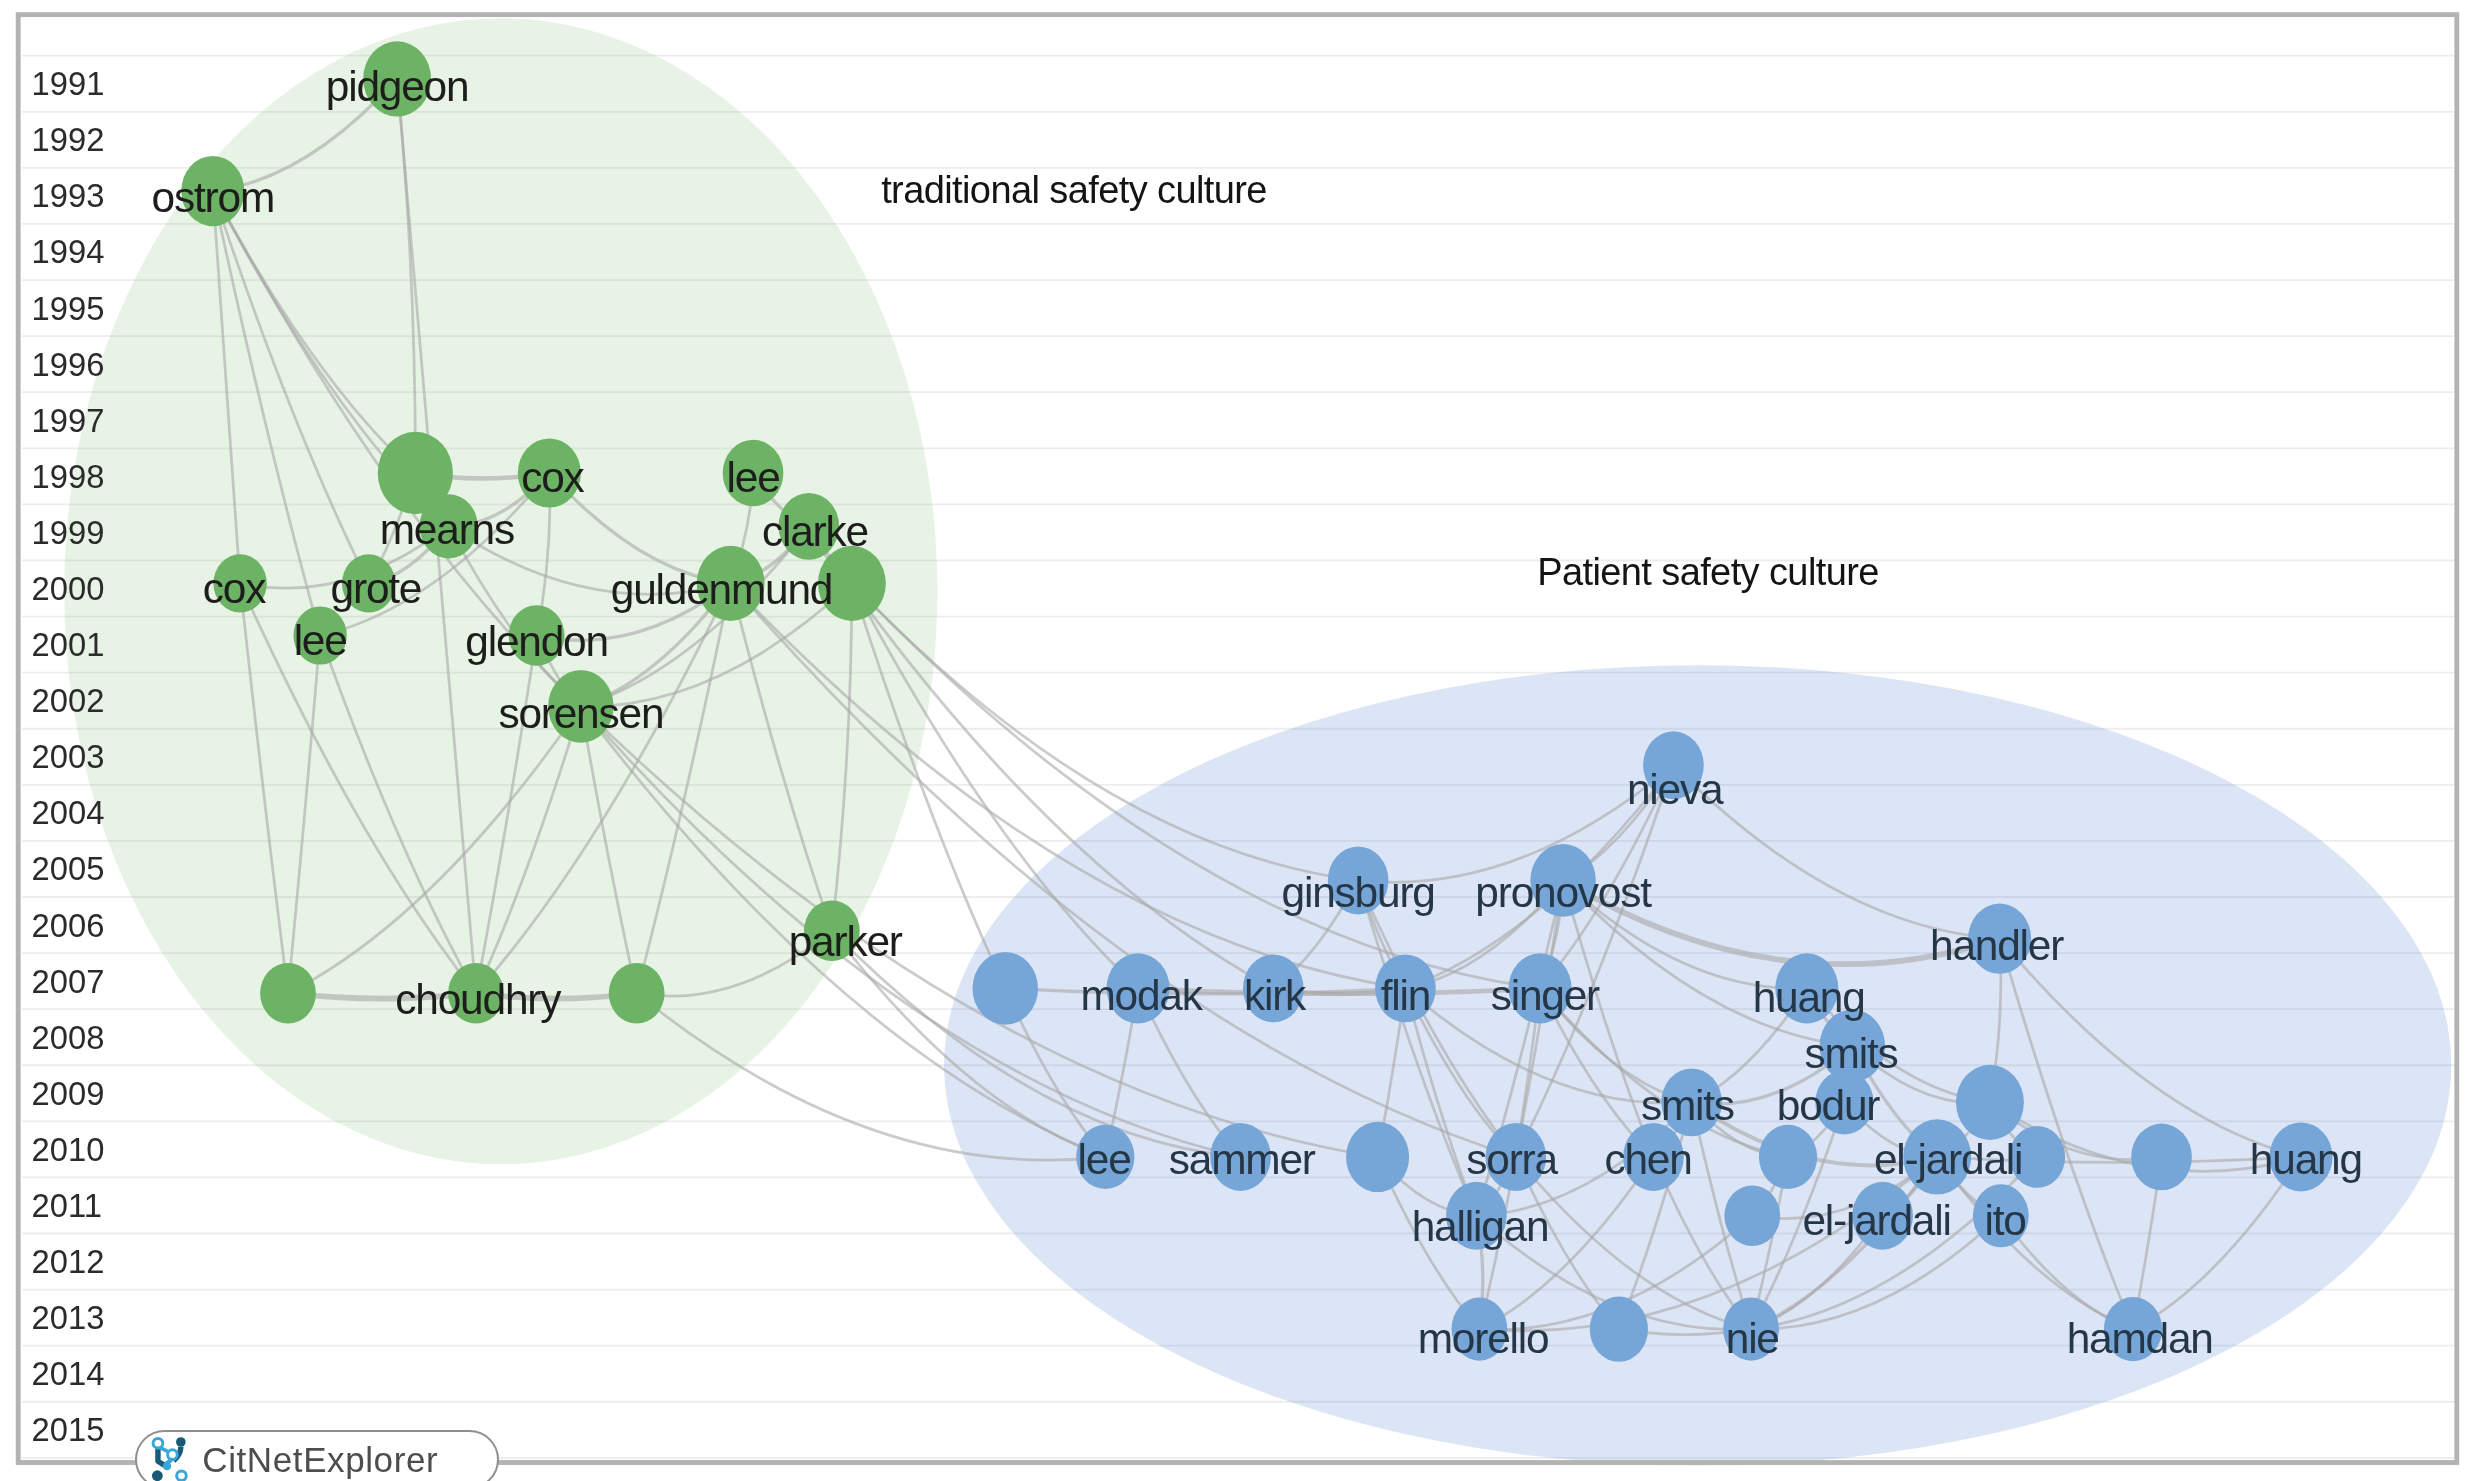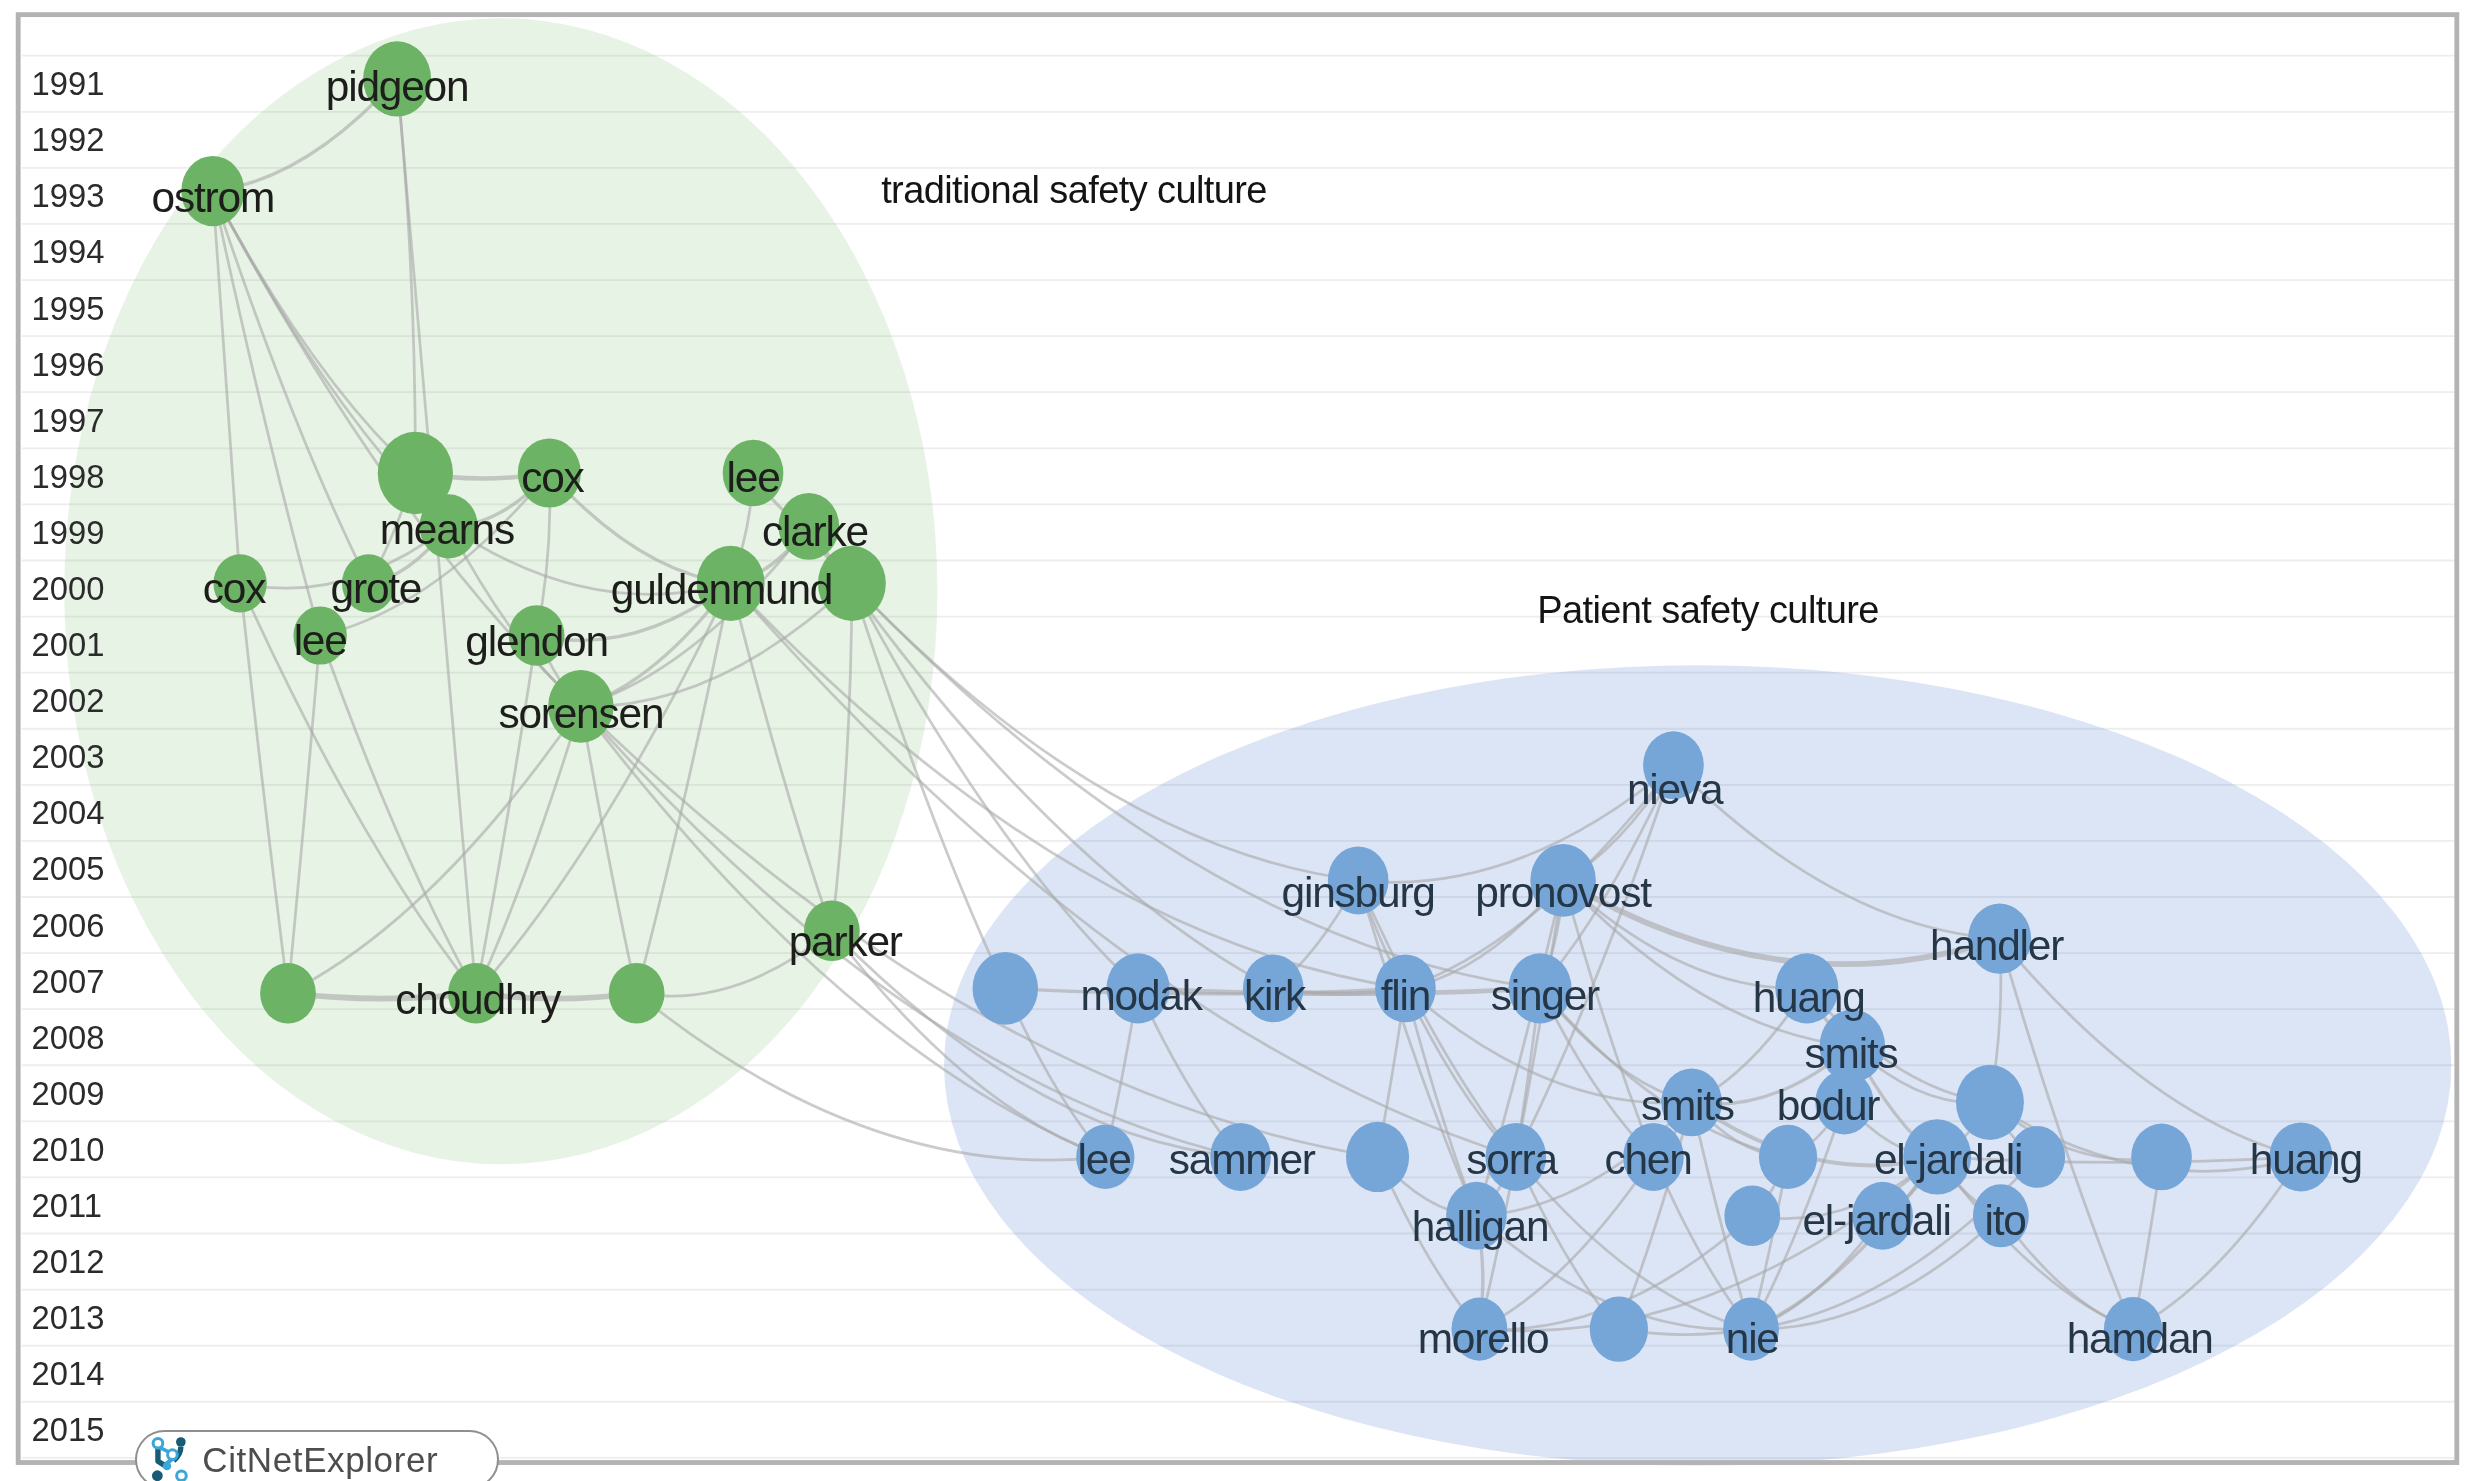--- a/index.html
+++ b/index.html
@@ -298,21 +298,21 @@
       <text x="52" y="1988" dominant-baseline="central" font-size="54" fill="#2b2b2b" font-family="&quot;Liberation Sans&quot;, sans-serif">2011</text>
       <text x="52" y="2080.5" dominant-baseline="central" font-size="54" fill="#2b2b2b" font-family="&quot;Liberation Sans&quot;, sans-serif">2012</text>
       <text x="52" y="2173" dominant-baseline="central" font-size="54" fill="#2b2b2b" font-family="&quot;Liberation Sans&quot;, sans-serif">2013</text>
       <text x="52" y="2265.5" dominant-baseline="central" font-size="54" fill="#2b2b2b" font-family="&quot;Liberation Sans&quot;, sans-serif">2014</text>
       <text x="52" y="2358" dominant-baseline="central" font-size="54" fill="#2b2b2b" font-family="&quot;Liberation Sans&quot;, sans-serif">2015</text>
       <rect x="30" y="24" width="4022" height="2388" fill="none" stroke="#b3b3b3" stroke-width="8"></rect>
     </svg>
 
   <div class="cluster-title" id="title-green" style="left: 1074px; top: 191px;">traditional safety culture</div>
 
-  <div class="cluster-title" id="title-blue" style="left: 1708px; top: 611px;">Patient safety culture</div>
+  <div class="cluster-title" id="title-blue" style="left: 1708px; top: 573px;">Patient safety culture</div>
 
   <div id="logo-badge" style="left: 135px; top: 1430px; width: 364px; height: 59px;">
     <svg width="40" height="47" viewBox="0 0 66 78">
       <path d="M13 20 L13 42 L26 50" fill="none" stroke="#175b76" stroke-width="9" stroke-linejoin="round"></path>
       <path d="M51 18 C51 30 45 36 39 41" fill="none" stroke="#175b76" stroke-width="9"></path>
       <path d="M37 38 L27 46" fill="none" stroke="#3ba6d8" stroke-width="7"></path>
       <path d="M14 18 L34 28" fill="none" stroke="#3ba6d8" stroke-width="6"></path>
       <circle cx="13" cy="12" r="8" fill="#ffffff" stroke="#3ba6d8" stroke-width="5"></circle>
       <circle cx="51" cy="10" r="8" fill="#175b76"></circle>
       <circle cx="37" cy="31" r="8" fill="#ffffff" stroke="#3ba6d8" stroke-width="5"></circle>

